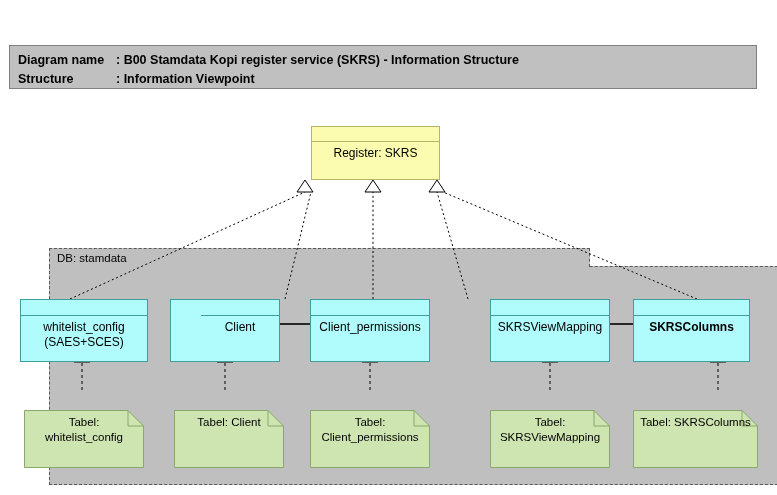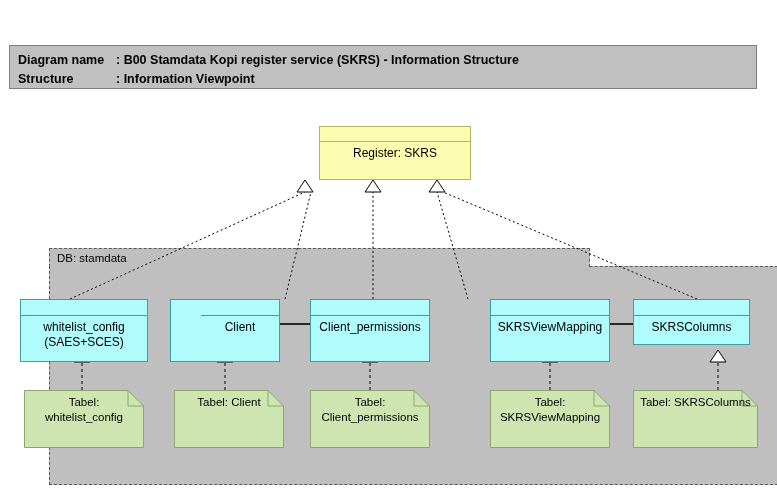--- a/index.html
+++ b/index.html
@@ -114,28 +114,27 @@
     text-align: center;
     line-height: 15px;
     white-space: pre-line;
   }
 
   
   #node-register {
     position: absolute;
     left: 311px;
     top: 126px;
-    width: 152px;
+    width: 129px;
     height: 54px;
     box-sizing: border-box;
     border: 1px solid #b5b566;
     background: #fcfcb0;
     display: flex;
     flex-direction: column;
-    margin-left: 8px;
   }
   #node-register .node-band {
     height: 14px;
     border-bottom: 1px solid #b5b566;
     flex: 0 0 auto;
   }
   #node-register .node-label {
     flex: 1 1 auto;
     display: flex;
     align-items: flex-start;
@@ -143,20 +142,21 @@
     padding-top: 4px;
     font-size: 12px;
     color: #000000;
     text-align: center;
   }
 
   
   .note {
     position: absolute;
     box-sizing: border-box;
+    margin-top: 20px;
   }
   .note svg {
     position: absolute;
     left: 0;
     top: 0;
     width: 100%;
     height: 100%;
     display: block;
   }
   .note .note-label {
@@ -239,21 +239,21 @@
   <div class="node" style="left:310px; top:299px; width:120px; height:63px;">
     <div class="node-band"></div>
     <div class="node-label">Client_permissions</div>
   </div>
 
   <div class="node" style="left:490px; top:299px; width:120px; height:63px;">
     <div class="node-band"></div>
     <div class="node-label">SKRSViewMapping</div>
   </div>
 
-  <div class="node" style="left:633px; top:299px; width:117px; height:46px;">
+  <div class="node" style="left:633px; top:299px; width:117px; height:63px;font-weight:bold;">
     <div class="node-band"></div>
     <div class="node-label">SKRSColumns</div>
   </div>
 
   <div class="note" style="left:24px; top:390px; width:120px; height:58px;">
     <svg viewBox="0 0 120 58" preserveAspectRatio="none">
       <path d="M 0.5 0.5 L 104 0.5 L 119.5 16 L 119.5 57.5 L 0.5 57.5 Z" fill="#cee5b2" stroke="#8aa86b" stroke-width="1"></path>
       <path d="M 104 0.5 L 104 16 L 119.5 16" fill="none" stroke="#8aa86b" stroke-width="1"></path>
     </svg>
     <div class="note-label">Tabel:

